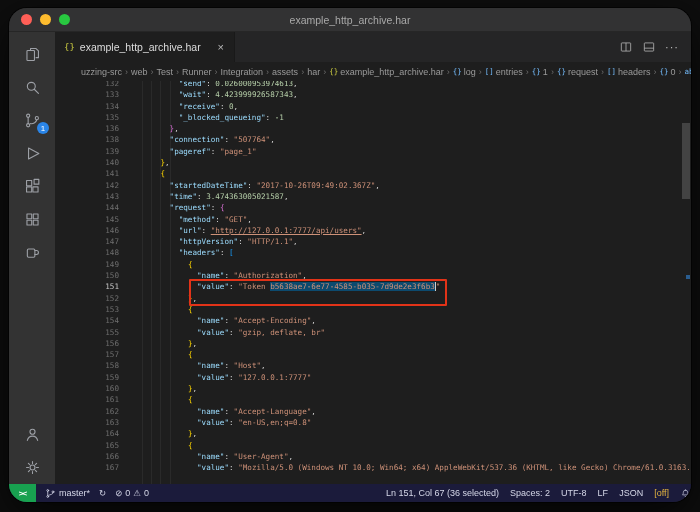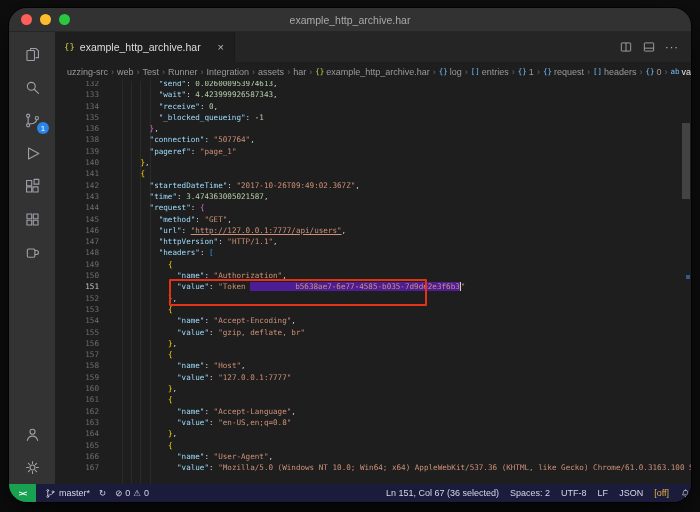--- a/index.html
+++ b/index.html
@@ -43,41 +43,41 @@
   .tab-icon { color:#cbcb41; font-family:"DejaVu Sans Mono", monospace; font-size:9px; }
   .tab-label { flex:1; white-space:nowrap; overflow:hidden; }
   .tab-close { color:#b9b9b9; font-size:11px; padding:0 1px; }
   .tab-actions { margin-left:auto; display:flex; align-items:center; gap:3px; padding-right:9px; color:#bdbdbd; }
   .ta-btn { width:20px; height:20px; display:flex; align-items:center; justify-content:center; }
   .ta-btn svg { width:14px; height:14px; stroke:currentColor; fill:none; stroke-width:1.3; }
   .ta-dots { font-size:11px; letter-spacing:1px; }
 
   
   .breadcrumbs { height:19px; background:#1e1e1e; display:flex; align-items:center;
-                 padding-left:12px; font-size:9px; color:#9a9a9a; white-space:nowrap;
+                 padding-left:26px; font-size:9px; color:#9a9a9a; white-space:nowrap;
                  overflow:hidden; flex:0 0 auto; }
   .bc-sep { margin:0 3px; color:#6d6d6d; }
   .bc-item { display:inline-flex; align-items:center; gap:2px; }
   .bc-item.active { color:#e3e3e3; }
   .bc-ic { font-family:"DejaVu Sans Mono", monospace; font-size:7.5px; }
   .bc-ic.json { color:#cbcb41; }
   .bc-ic.obj, .bc-ic.arr, .bc-ic.str { color:#75beff; }
 
   
   .editor { flex:1; position:relative; display:flex; min-height:0; background:#1e1e1e; }
-  .code-area { flex:1; position:relative; overflow:hidden; }
+  .code-area { flex:1; position:relative; overflow:hidden;margin-left:20px; }
   .lines { margin-top:-3px; font-family:"DejaVu Sans Mono", monospace; font-size:7.6px; }
   .line { display:flex; white-space:pre; height:11.3px; line-height:11.3px; }
   .lnum { flex:0 0 44px; text-align:right; color:#6e6e6e; }
   .lnum.active { color:#c6c6c6; }
   .lcode { padding-left:14px; color:#d4d4d4; }
   .k { color:#9cdcfe; } .s { color:#ce9178; } .n { color:#b5cea8; } .p { color:#d4d4d4; }
   .b1 { color:#ffd700; } .b2 { color:#da70d6; } .b3 { color:#179fff; }
   .link { text-decoration:underline; }
-  .sel { background:#4c1d95; border-right:1px solid #cfcfcf;padding-left:45px; }
+  .sel { background:#0c4a6e; border-right:1px solid #cfcfcf; }
   .guide { position:absolute; top:0; bottom:0; width:1px; background:rgba(255,255,255,.055);
            pointer-events:none; }
   .annotation-box { position:absolute; border:2px solid #e23318; border-radius:1px;
                     pointer-events:none; z-index:4; }
   .scrollbar { position:absolute; right:0; top:0; bottom:0; width:10px; }
   .scroll-thumb { position:absolute; left:1px; width:8px; top:42px; height:76px;
                   background:rgba(130,130,130,.38); }
   .ruler-mark { position:absolute; right:1px; width:4px; height:4px; background:#2a5d8f; top:194px; }
 
   

